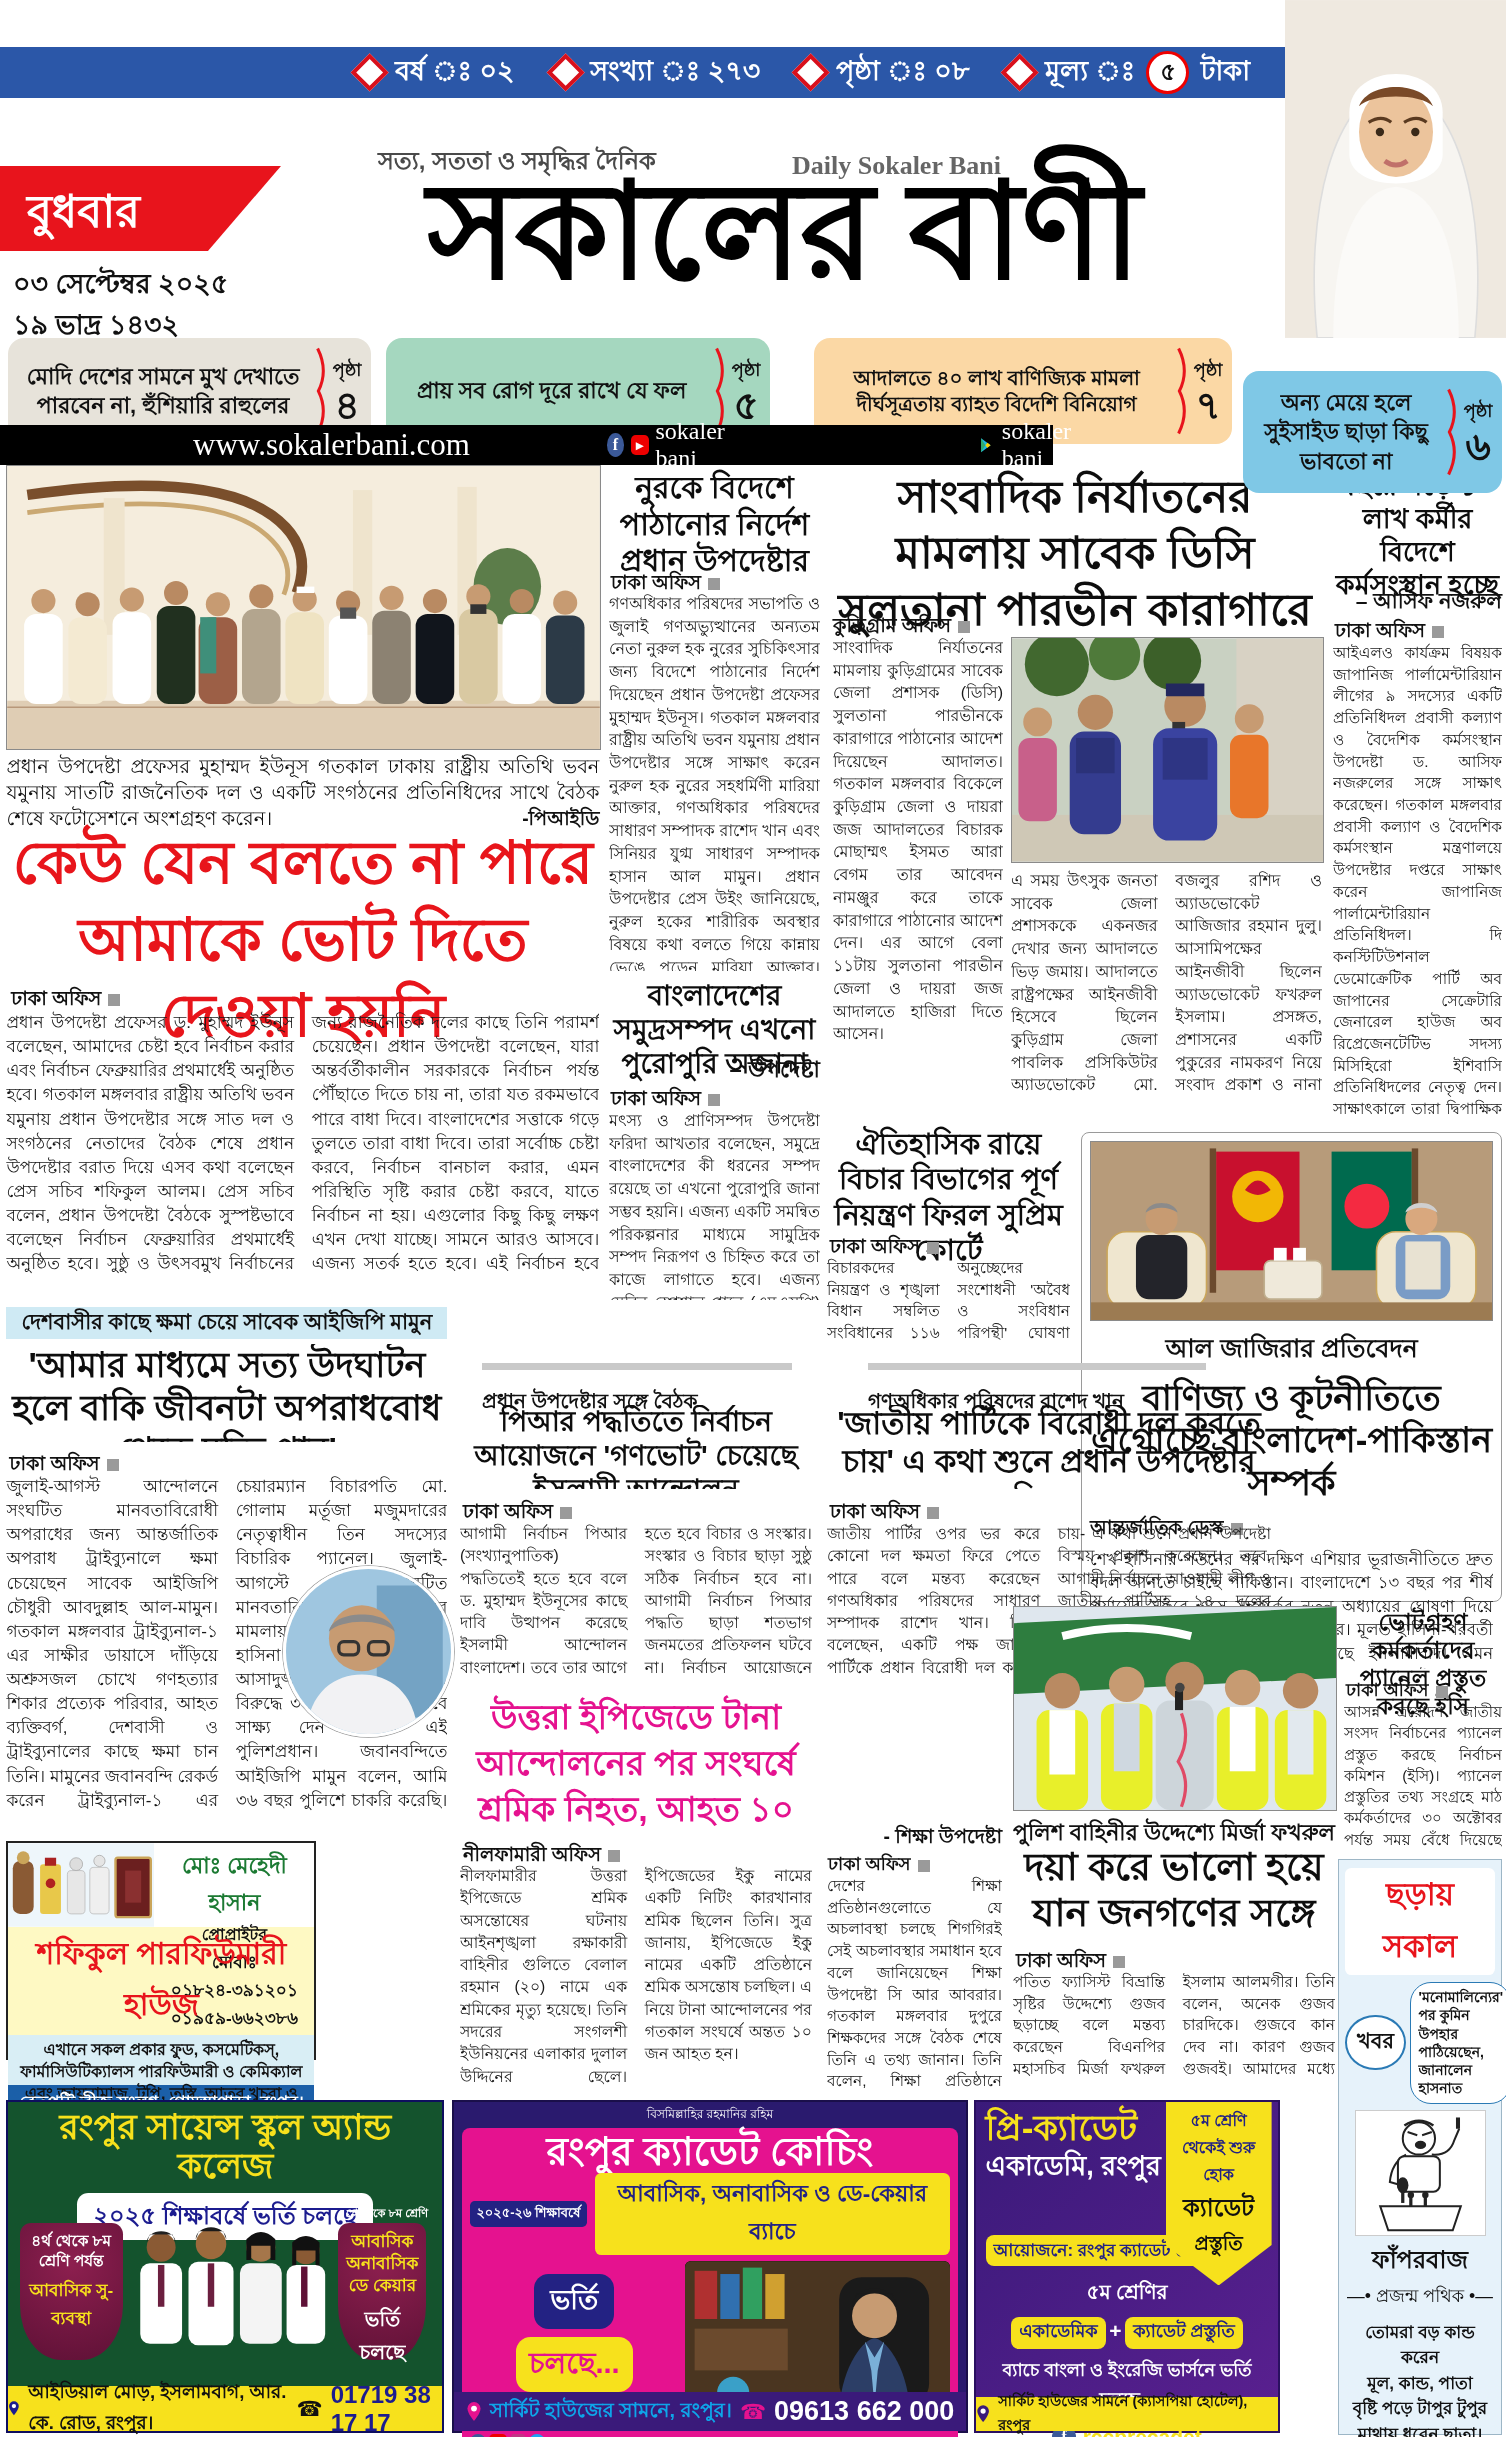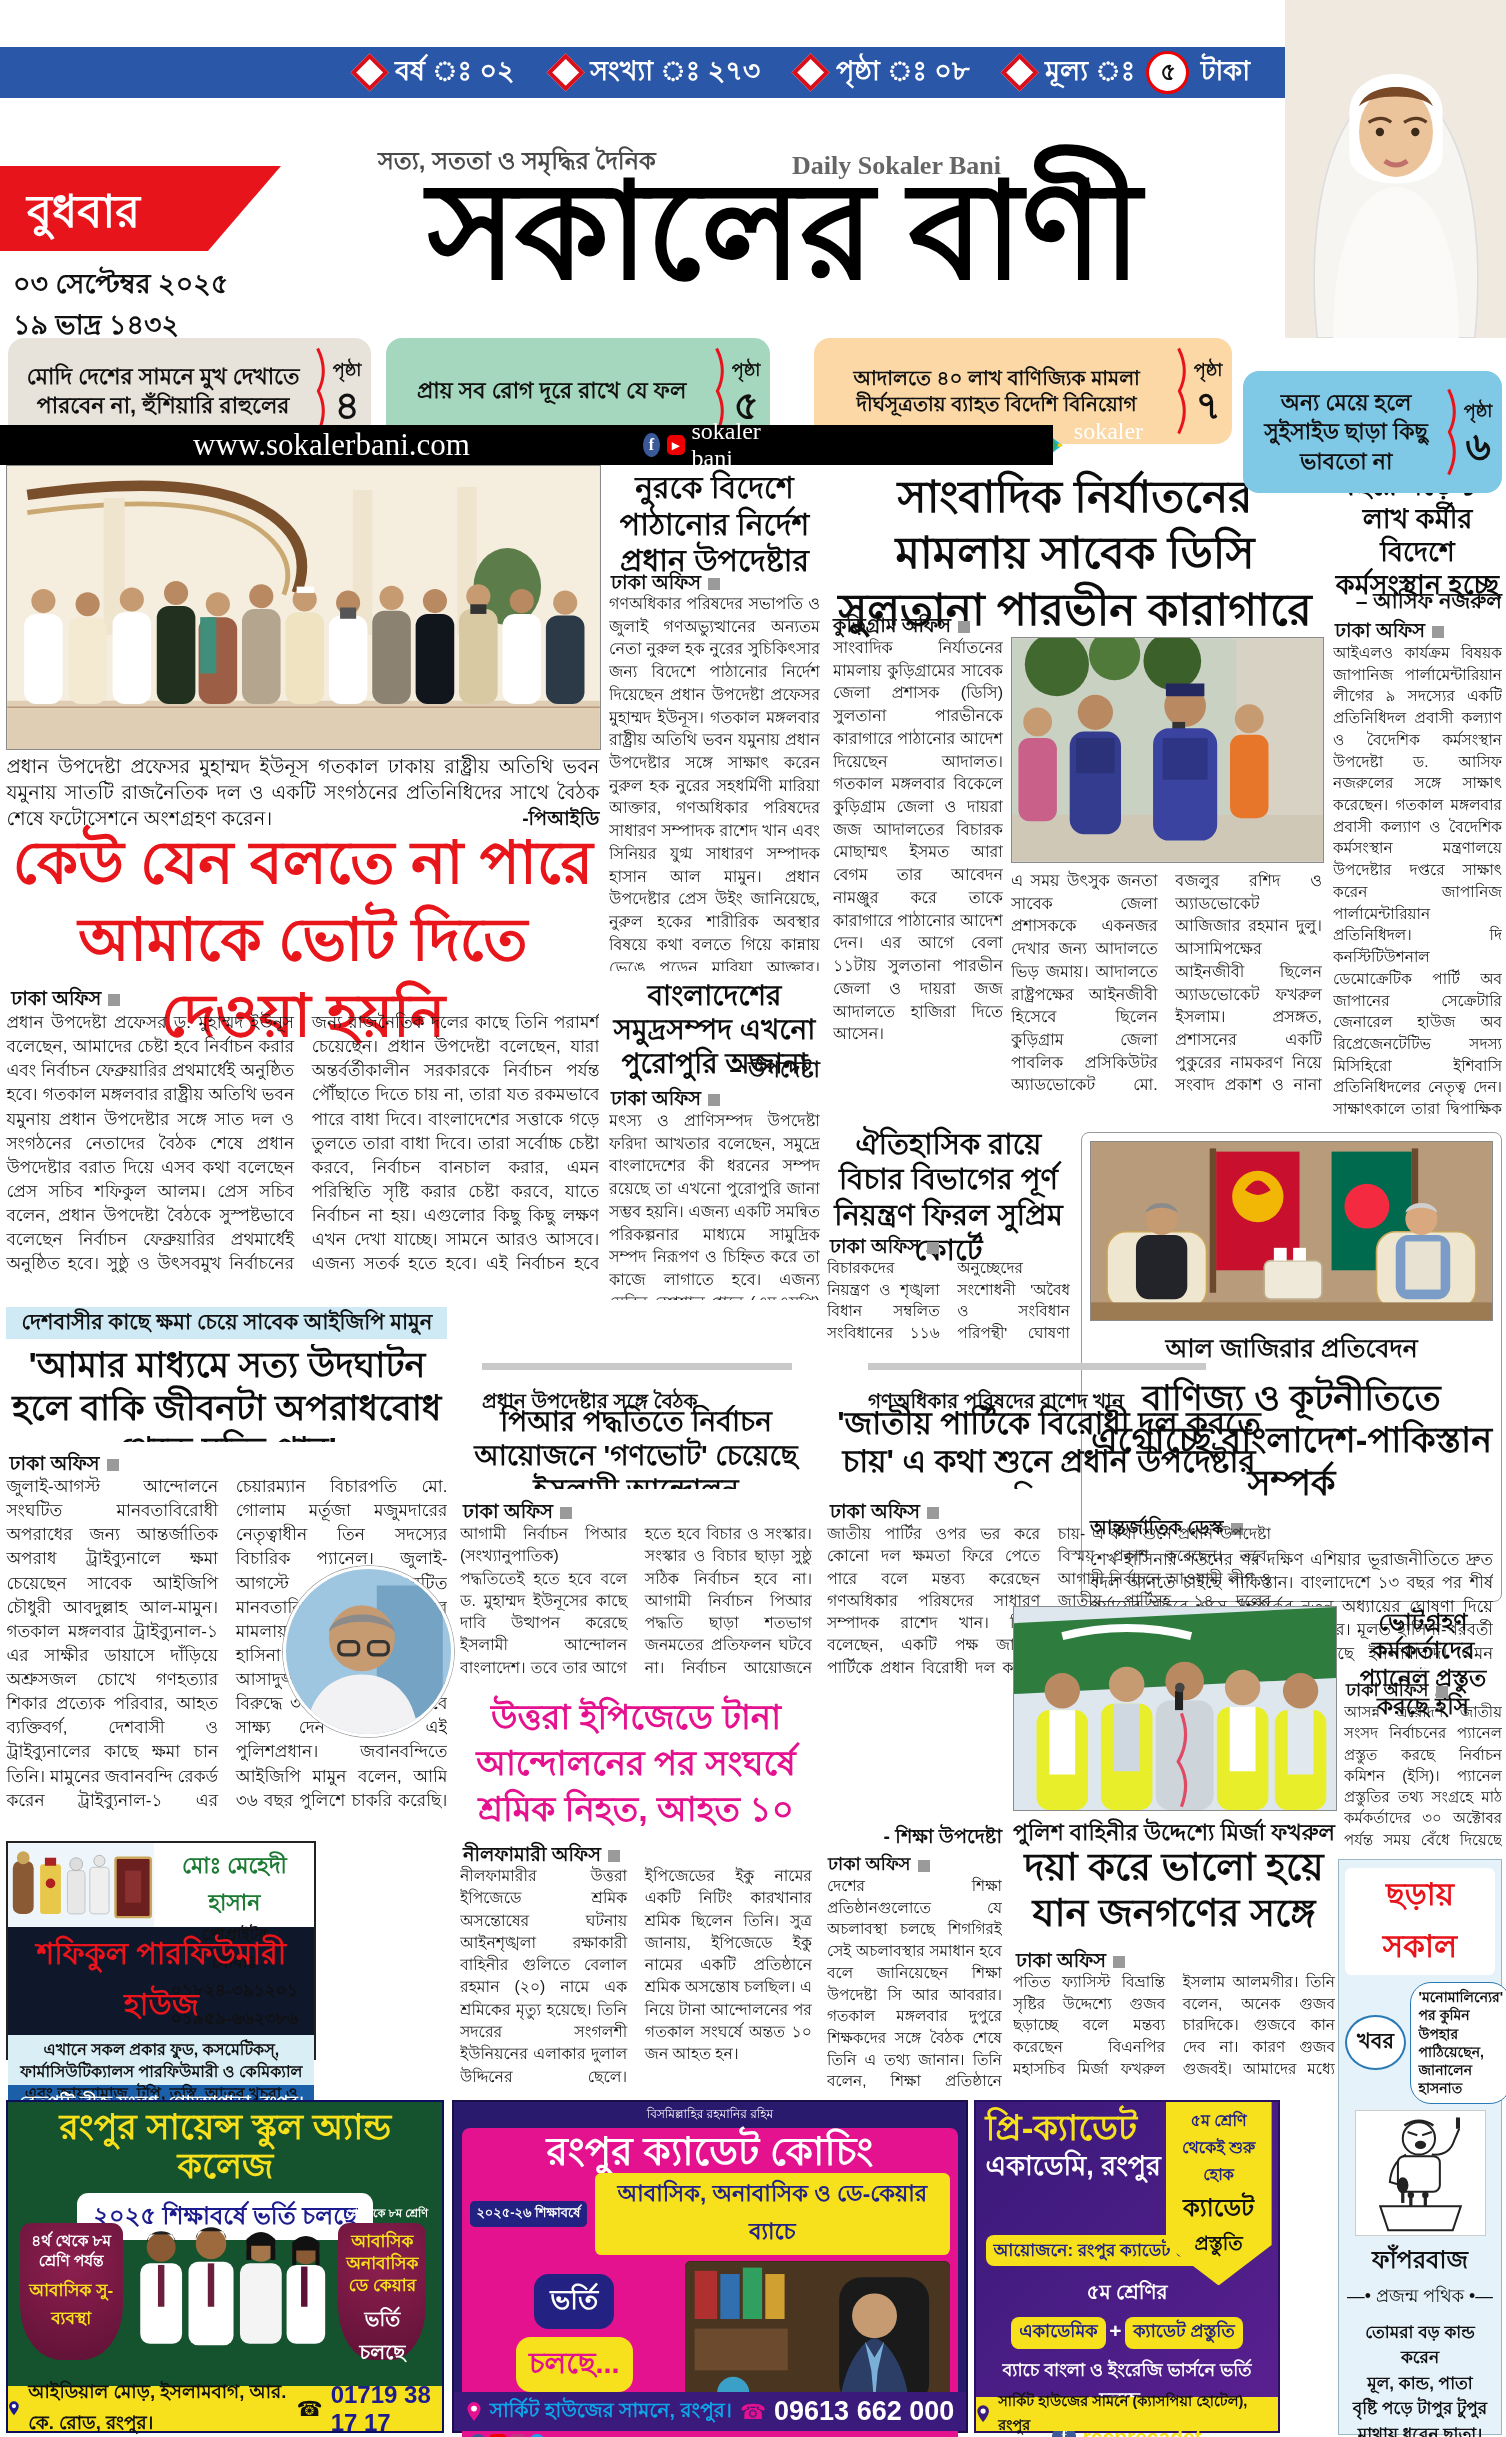--- a/index.html
+++ b/index.html
@@ -133,21 +133,21 @@
     <span class="t-text">অন্য মেয়ে হলে সুইসাইড ছাড়া কিছু ভাবতো না</span>
     <svg width="11.3" height="88" viewBox="0 0 14 116">
         <path d="M3,2 C13,22 13,40 4,58 C13,76 13,94 3,114" stroke="#e8141c" stroke-width="4" fill="none"></path>
       </svg>
     <span class="t-page">
         <span class="lbl">পৃষ্ঠা</span>
         <span class="num">৬</span>
       </span>
   </div>
 
-  <div id="blackbar" class="abs" style="left:0;top:425px;width:1053px;height:40px;gap:36px;">
+  <div id="blackbar" class="abs" style="left:0;top:425px;width:1053px;height:40px;">
     <span class="site" style="margin-left:193px;">www.sokalerbani.com</span>
     <span style="display:flex;align-items:center;gap:6.4px;margin-left:137px;">
       <span class="fb">f</span>
       <span class="yt">▶</span>
       <span class="soc-txt">sokaler bani</span>
     </span>
     <span style="display:flex;align-items:center;gap:8px;margin-left:241px;">
       <svg width="21" height="22.5" viewBox="0 0 26 28">
           <path d="M2,1 L20,14 L2,27 Z" fill="#1db9e0"></path>
           <path d="M2,1 L14,9.5 L20,14 L14,18.5 L2,27 Z" fill="none"></path>
@@ -253,21 +253,21 @@
         <rect x="134" y="18" width="44" height="74" rx="3" fill="#6b1f1f" stroke="#caa55a" stroke-width="3"></rect>
           <rect x="146" y="34" width="20" height="40" fill="#8a3030"></rect>
       </svg>
       <div style="flex:1;text-align:center;padding-top:4.8px;">
         <div style="color:#1c7a33;font-size:22px;font-weight:800;">মোঃ মেহেদী হাসান</div>
         <div style="font-size:16px;font-weight:700;">প্রোপ্রাইটর</div>
         <div style="font-size:17px;font-weight:800;">মোবাঃ ০১৮২৪-৩৯১২০১</div>
         <div style="font-size:17px;font-weight:800;">০১৯৫৯-৬৬২৩৮৬</div>
       </div>
     </div>
-    <div style="background:#0f172a;text-align:center;padding:3.2px 0;">
+    <div style="background:#fef9c3;text-align:center;padding:3.2px 0;">
       <span style="color:#e8141c;font-size:30px;font-weight:800;">শফিকুল পারফিউমারী হাউজ</span>
     </div>
     <div style="background:#d9eef5;text-align:center;font-size:16px;font-weight:700;line-height:1.35;padding:4px 6.4px;height:50px;box-sizing:border-box;">এখানে সকল প্রকার ফুড, কসমেটিকস্, ফার্মাসিউটিক্যালস পারফিউমারী ও কেমিক্যাল এবং জায়নামাজ, টুপি, তস্বি, আতর খুচরা ও পাইকারী বিক্রয় করা হয়।</div>
     <div style="background:#1b5fa8;color:#fff;text-align:center;font-size:17px;font-weight:700;padding:4px 0;">বেতপট্টি ব্রীজ সংলগ্ন, গোমস্তাপাড়া, রংপুর।</div>
   </div>
 
   <div class="abs hl center" style="left:609px;top:470px;width:211px;font-size:30px;">নুরকে বিদেশে পাঠানোর নির্দেশ প্রধান উপদেষ্টার</div>
   <div class="abs byline" style="left:611px;top:568px;">
       <span>ঢাকা অফিস</span>
       <span class="sq"></span>

